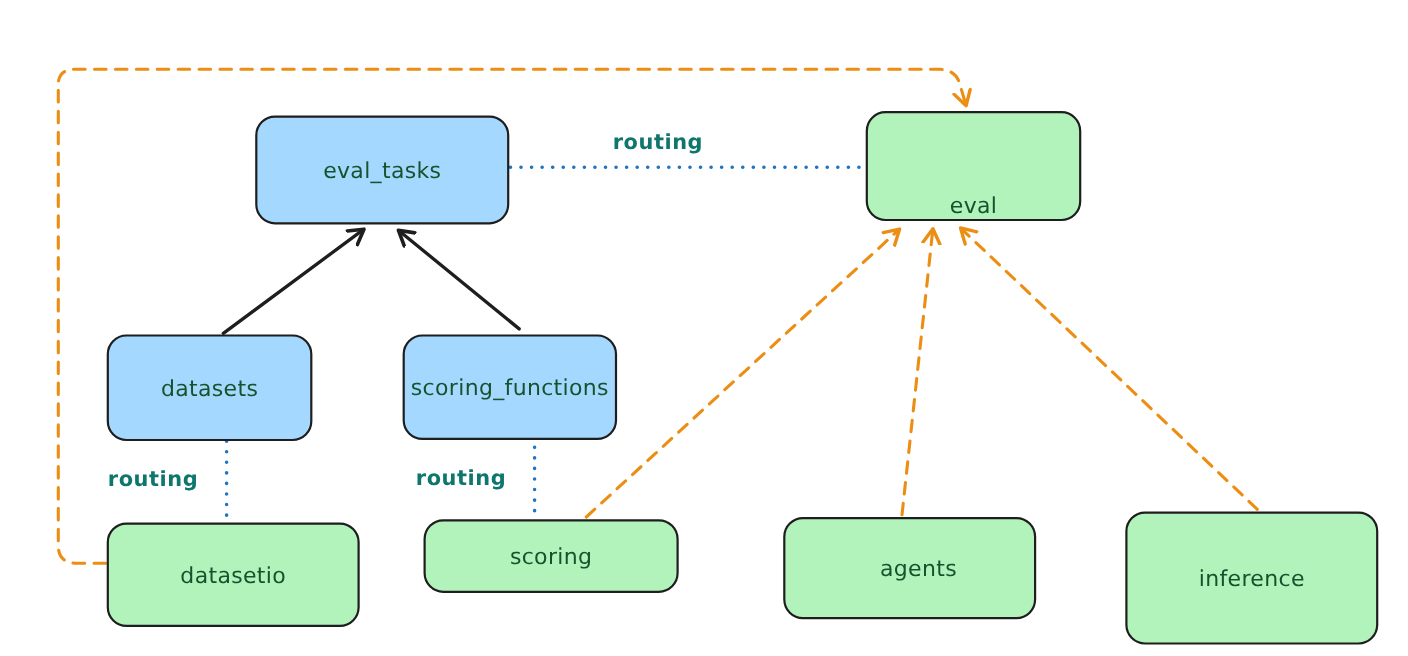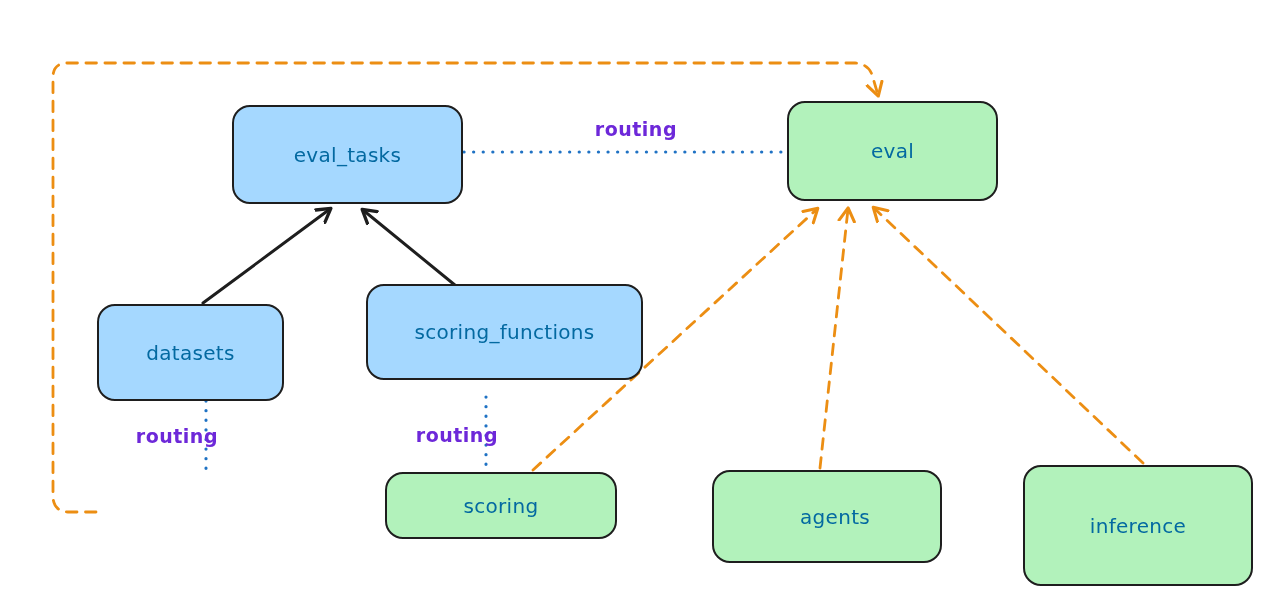--- a/index.html
+++ b/index.html
@@ -8,28 +8,28 @@
     width:1280px;height:596px;
     background:#ffffff;
     font-family:"DejaVu Sans","Liberation Sans",sans-serif;
     overflow:hidden;
   }
   #edges{position:absolute;left:0;top:0;width:1280px;height:596px;}
   .node{
     position:absolute;box-sizing:border-box;
     border:2.6px solid #1e1e1e;border-radius:18px;
     display:flex;align-items:center;justify-content:center;
-    font-size:20px;color:#0369a1;letter-spacing:.3px;
+    font-size:20px;color:#14532d;letter-spacing:.3px;
   }
   .node-blue{background:#a5d8ff;}
   .node-green{background:#b2f2bb;}
   .edge-label{
     position:absolute;
-    color:#6d28d9;font-size:19px;font-weight:700;letter-spacing:.5px;
-    text-align:right;white-space:nowrap;
+    color:#0f766e;font-size:19px;font-weight:700;letter-spacing:.5px;
+    text-align:left;white-space:nowrap;
   }
 </style>
 </head>
 <body>
 
 <div id="canvas">
 
   <svg id="edges" viewBox="0 0 1280 596" xmlns="http://www.w3.org/2000/svg">
     <defs>
       <marker id="arrowBlack" viewBox="0 0 20 20" refX="12" refY="10" markerWidth="22" markerHeight="22" markerUnits="userSpaceOnUse" orient="auto">
@@ -50,32 +50,35 @@
     <path d="M 96,512 L 68,512 Q 53,511 53,496 L 53,77 Q 53,63 68,63 L 855,63 Q 870,64 873,78 L 878,95" fill="none" stroke="#ec8e13" stroke-width="2.8" stroke-linecap="round" stroke-dasharray="10.5 8.5" marker-end="url(#arrowOrange)"></path>
     <path d="M 533,470 L 817,209" fill="none" stroke="#ec8e13" stroke-width="2.8" stroke-linecap="round" stroke-dasharray="10.5 8.5" marker-end="url(#arrowOrange)"></path>
     <path d="M 820,468 L 848,209" fill="none" stroke="#ec8e13" stroke-width="2.8" stroke-linecap="round" stroke-dasharray="10.5 8.5" marker-end="url(#arrowOrange)"></path>
     <path d="M 1143,463 L 874,208" fill="none" stroke="#ec8e13" stroke-width="2.8" stroke-linecap="round" stroke-dasharray="10.5 8.5" marker-end="url(#arrowOrange)"></path>
   </svg>
 
   <div class="node node-blue" style="left:232px;top:105px;width:231px;height:99px;">
     <span>eval_tasks</span>
   </div>
 
-  <div class="node node-green" style="left:787px;top:101px;width:211px;height:100px;">
+  <div class="node node-green" style="left:787px;top:101px;width:196px;height:100px;align-items:flex-end;">
     <span>eval</span>
   </div>
 
   <div class="node node-blue" style="left:97px;top:304px;width:187px;height:97px;">
     <span>datasets</span>
   </div>
 
-  <div class="node node-blue" style="left:366px;top:284px;width:277px;height:96px;text-align:right;">
+  <div class="node node-blue" style="left:366px;top:304px;width:195px;height:96px;text-align:right;">
     <span>scoring_functions</span>
   </div>
 
+  <div class="node node-green" style="left:97px;top:475px;width:230px;height:95px;">
+    <span>datasetio</span>
+  </div>
 
   <div class="node node-green" style="left:385px;top:472px;width:232px;height:67px;">
     <span>scoring</span>
   </div>
 
   <div class="node node-green" style="left:712px;top:470px;width:230px;height:93px;padding-left:16px;">
     <span>agents</span>
   </div>
 
   <div class="node node-green" style="left:1023px;top:465px;width:230px;height:121px;">

